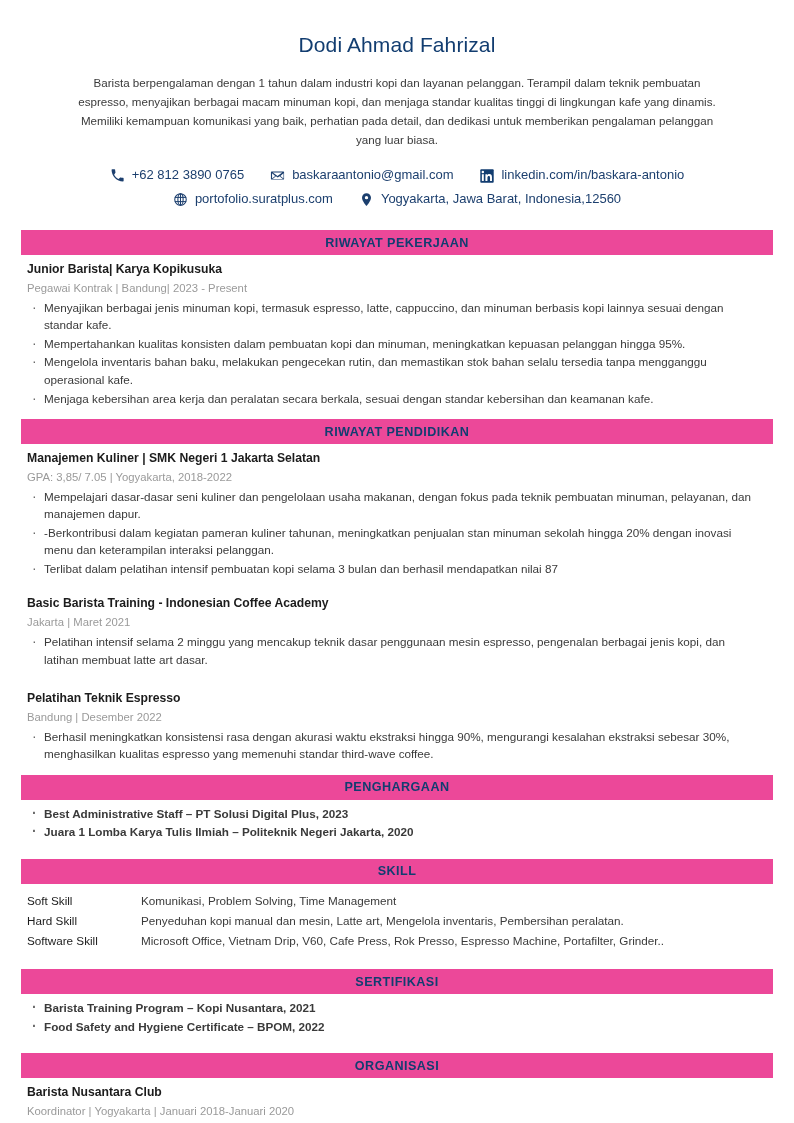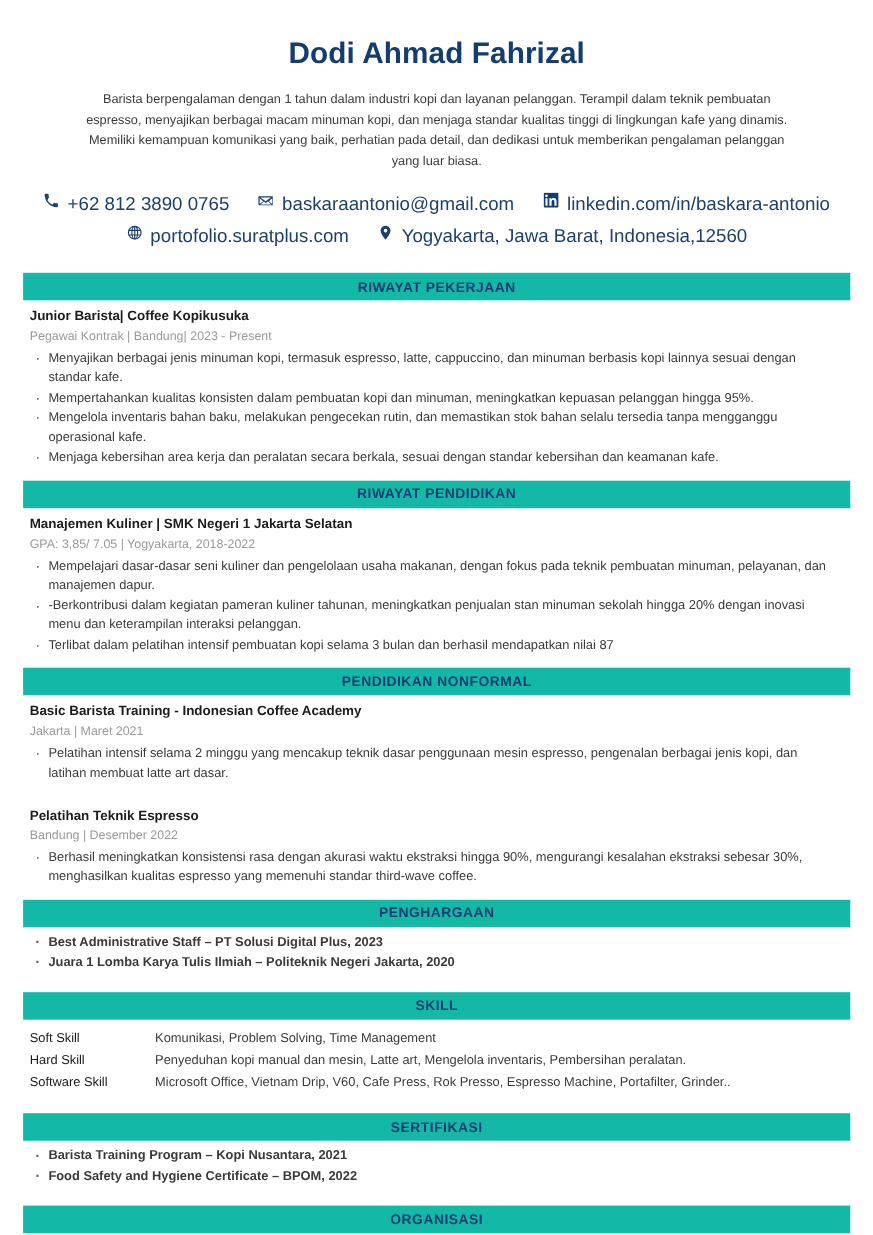--- a/index.html
+++ b/index.html
@@ -24,22 +24,22 @@
     position: relative;
   }
 
   
   .header {
     padding: 32px 66px 0 66px;
     text-align: center;
   }
 
   .name {
-    font-size: 27px;
-    font-weight: bold;
+    font-size: 21px;
+    font-weight: normal;
     color: #123d70;
     letter-spacing: 0.1px;
     line-height: 1.25;
     margin-bottom: 16px;
   }
 
   .summary {
     font-size: 11.6px;
     line-height: 1.62;
     color: #3a3a3a;
@@ -55,40 +55,41 @@
     display: flex;
     justify-content: center;
     align-items: center;
     flex-wrap: nowrap;
     gap: 26px;
     margin-bottom: 7px;
   }
 
   .contact-item {
     display: flex;
+    align-items: center;
     gap: 7px;
-    font-size: 17px;
+    font-size: 13px;
     color: #1c3f6e;
     line-height: 1.3;
     white-space: nowrap;
   }
 
   .contact-item .ico {
     display: inline-flex;
     align-items: center;
     justify-content: center;
     width: 15px;
     height: 15px;
     flex: 0 0 15px;
   }
   .contact-item .ico svg { display: block; }
 
   
   .section-bar {
-    background: #14b8a6;
+    background: #ec4899;
     height: 25px;
     margin: 0 21px;
     display: flex;
     align-items: center;
     justify-content: center;
   }
 
   .section-bar .title {
     font-size: 12.6px;
     font-weight: bold;
@@ -240,21 +241,21 @@
       </div>
     </div>
   </div>
 
   <div class="section" style="margin-top:22px;">
     <div class="section-bar">
       <span class="title">RIWAYAT PEKERJAAN</span>
     </div>
     <div class="section-body">
       <div class="entry">
-        <div class="entry-title">Junior Barista| Coffee Kopikusuka</div>
+        <div class="entry-title">Junior Barista| Karya Kopikusuka</div>
         <div class="entry-meta">Pegawai Kontrak | Bandung| 2023 - Present</div>
         <ul class="bullets">
           <li>Menyajikan berbagai jenis minuman kopi, termasuk espresso, latte, cappuccino, dan minuman berbasis kopi lainnya sesuai dengan standar kafe.</li>
           <li>Mempertahankan kualitas konsisten dalam pembuatan kopi dan minuman, meningkatkan kepuasan pelanggan hingga 95%.</li>
           <li>Mengelola inventaris bahan baku, melakukan pengecekan rutin, dan memastikan stok bahan selalu tersedia tanpa mengganggu operasional kafe.</li>
           <li>Menjaga kebersihan area kerja dan peralatan secara berkala, sesuai dengan standar kebersihan dan keamanan kafe.</li>
         </ul>
       </div>
     </div>
   </div>
@@ -270,23 +271,20 @@
         <ul class="bullets">
           <li>Mempelajari dasar-dasar seni kuliner dan pengelolaan usaha makanan, dengan fokus pada teknik pembuatan minuman, pelayanan, dan manajemen dapur.</li>
           <li>-Berkontribusi dalam kegiatan pameran kuliner tahunan, meningkatkan penjualan stan minuman sekolah hingga 20% dengan inovasi menu dan keterampilan interaksi pelanggan.</li>
           <li>Terlibat dalam pelatihan intensif pembuatan kopi selama 3 bulan dan berhasil mendapatkan nilai 87</li>
         </ul>
       </div>
     </div>
   </div>
 
   <div class="section">
-    <div class="section-bar">
-      <span class="title">PENDIDIKAN NONFORMAL</span>
-    </div>
     <div class="section-body">
       <div class="entry">
         <div class="entry-title">Basic Barista Training - Indonesian Coffee Academy</div>
         <div class="entry-meta">Jakarta | Maret 2021</div>
         <ul class="bullets">
           <li>Pelatihan intensif selama 2 minggu yang mencakup teknik dasar penggunaan mesin espresso, pengenalan berbagai jenis kopi, dan latihan membuat latte art dasar.</li>
         </ul>
       </div>
       <div class="entry">
         <div class="entry-title">Pelatihan Teknik Espresso</div>

